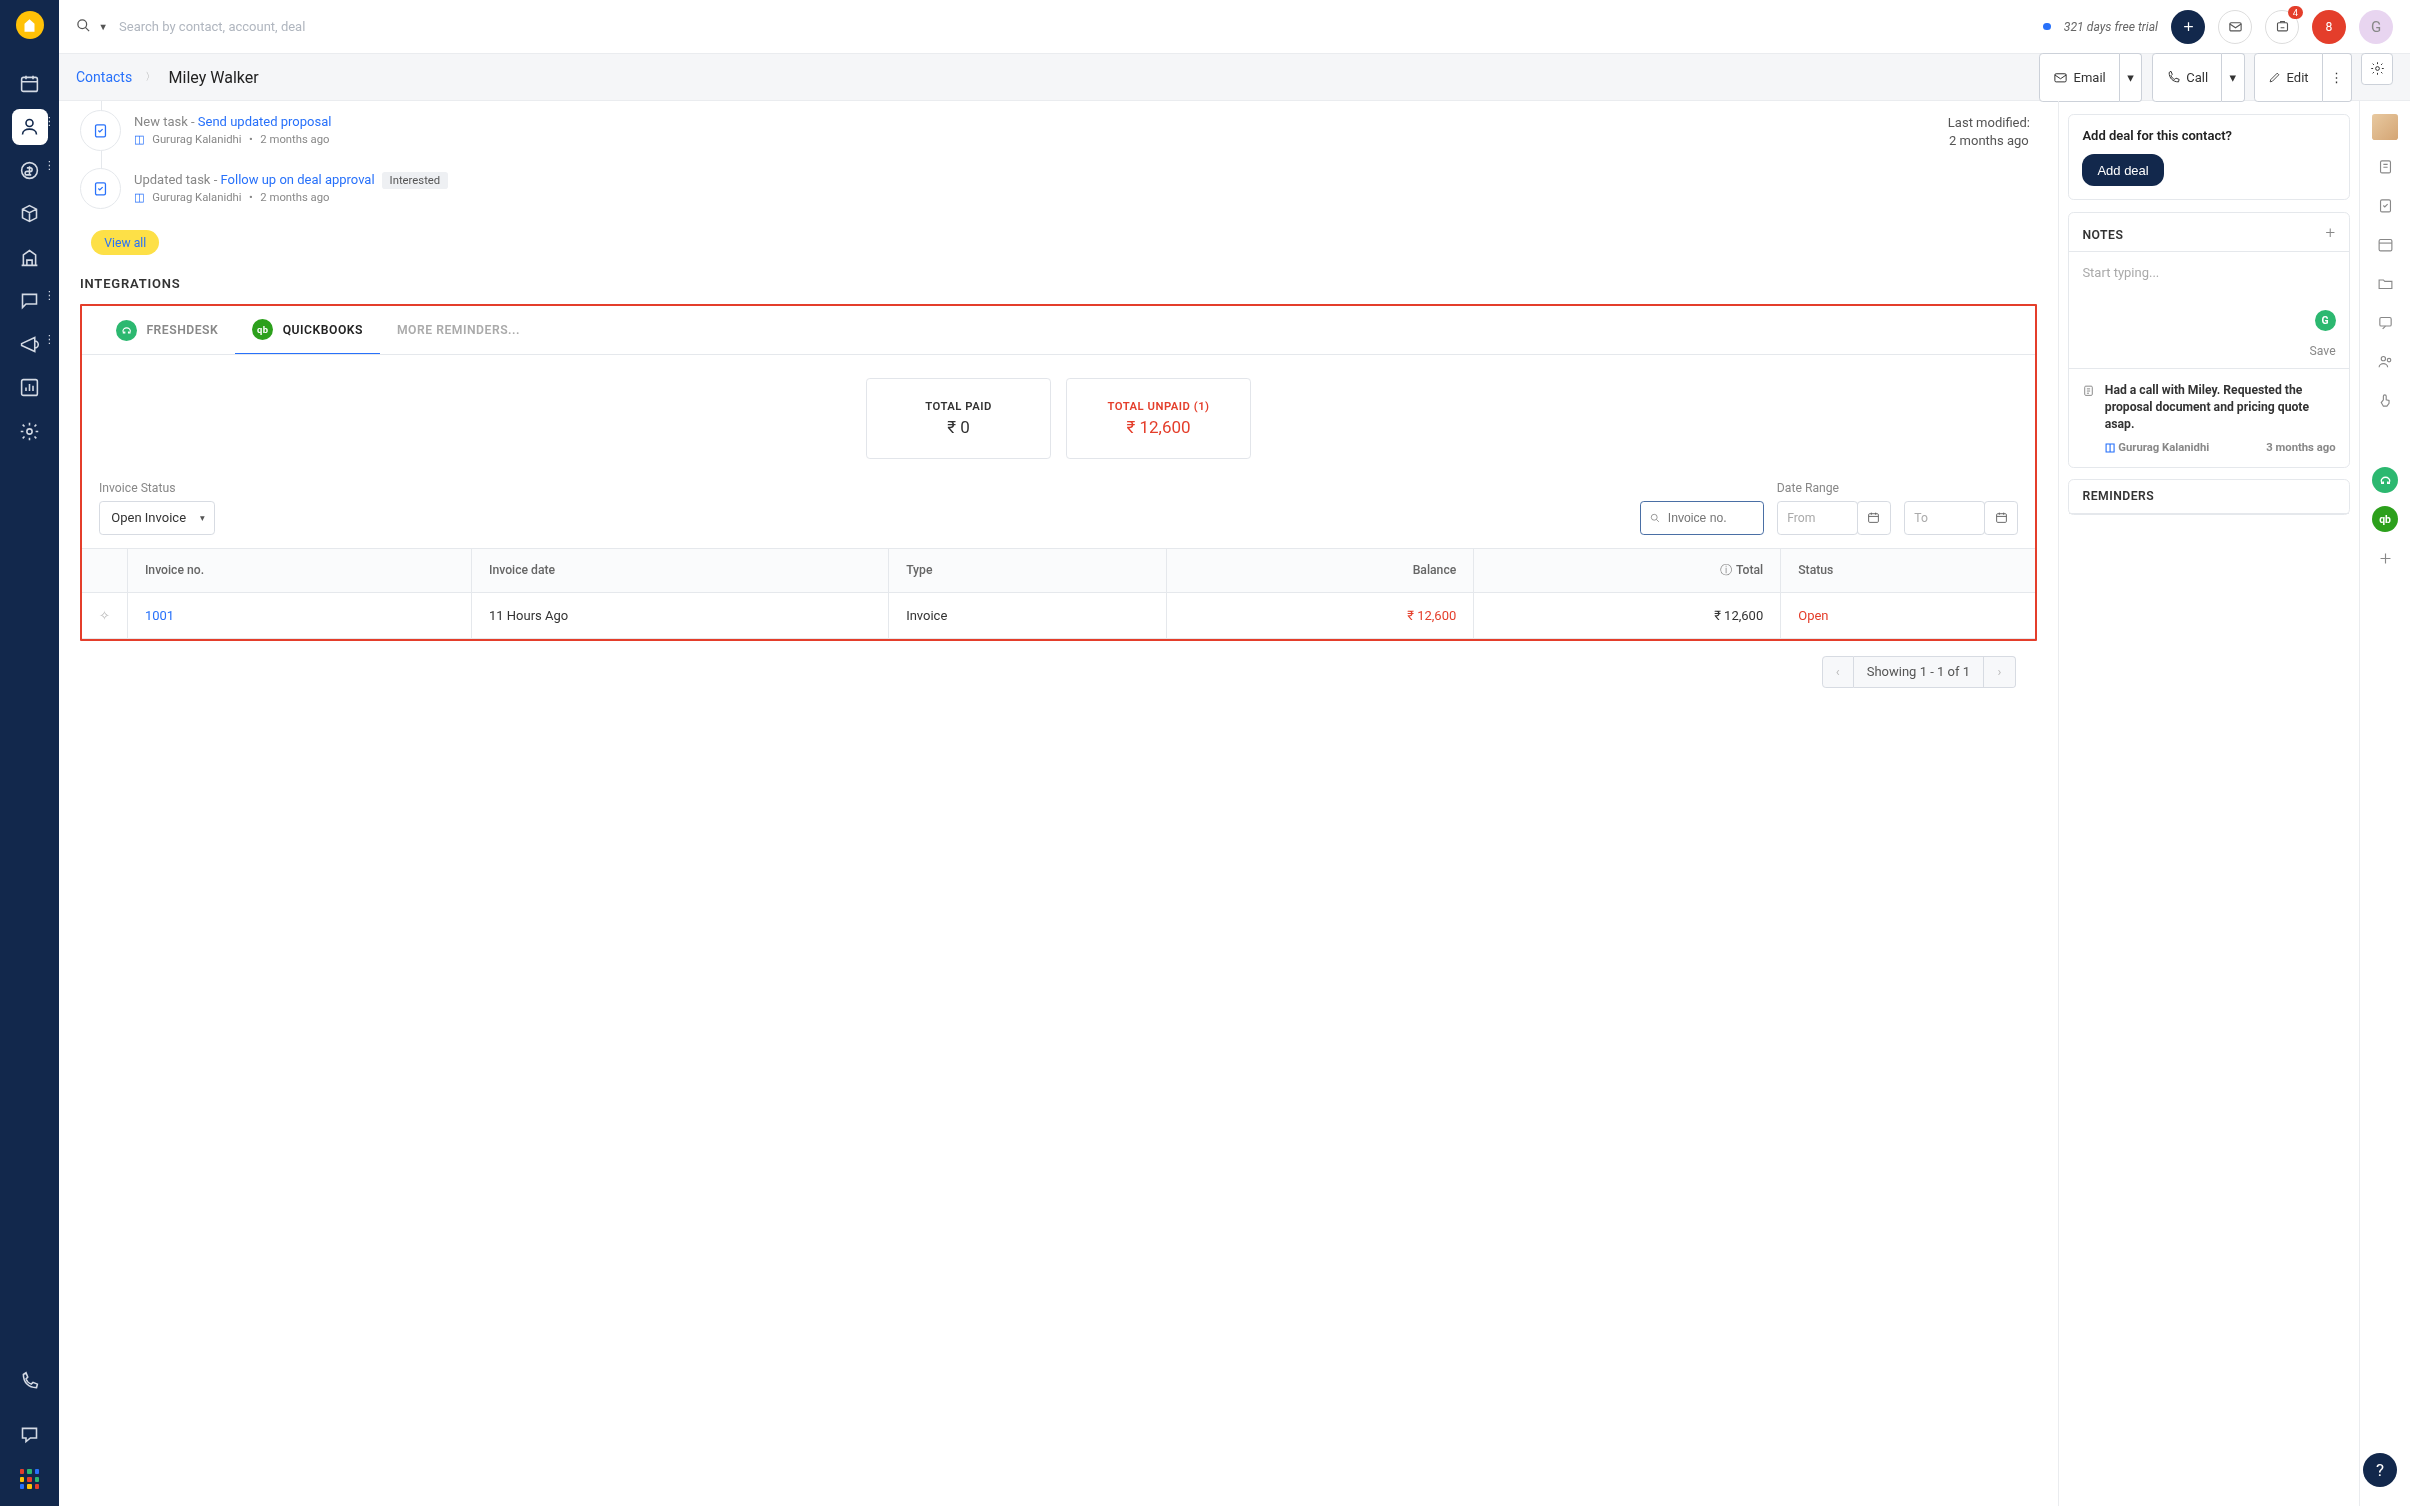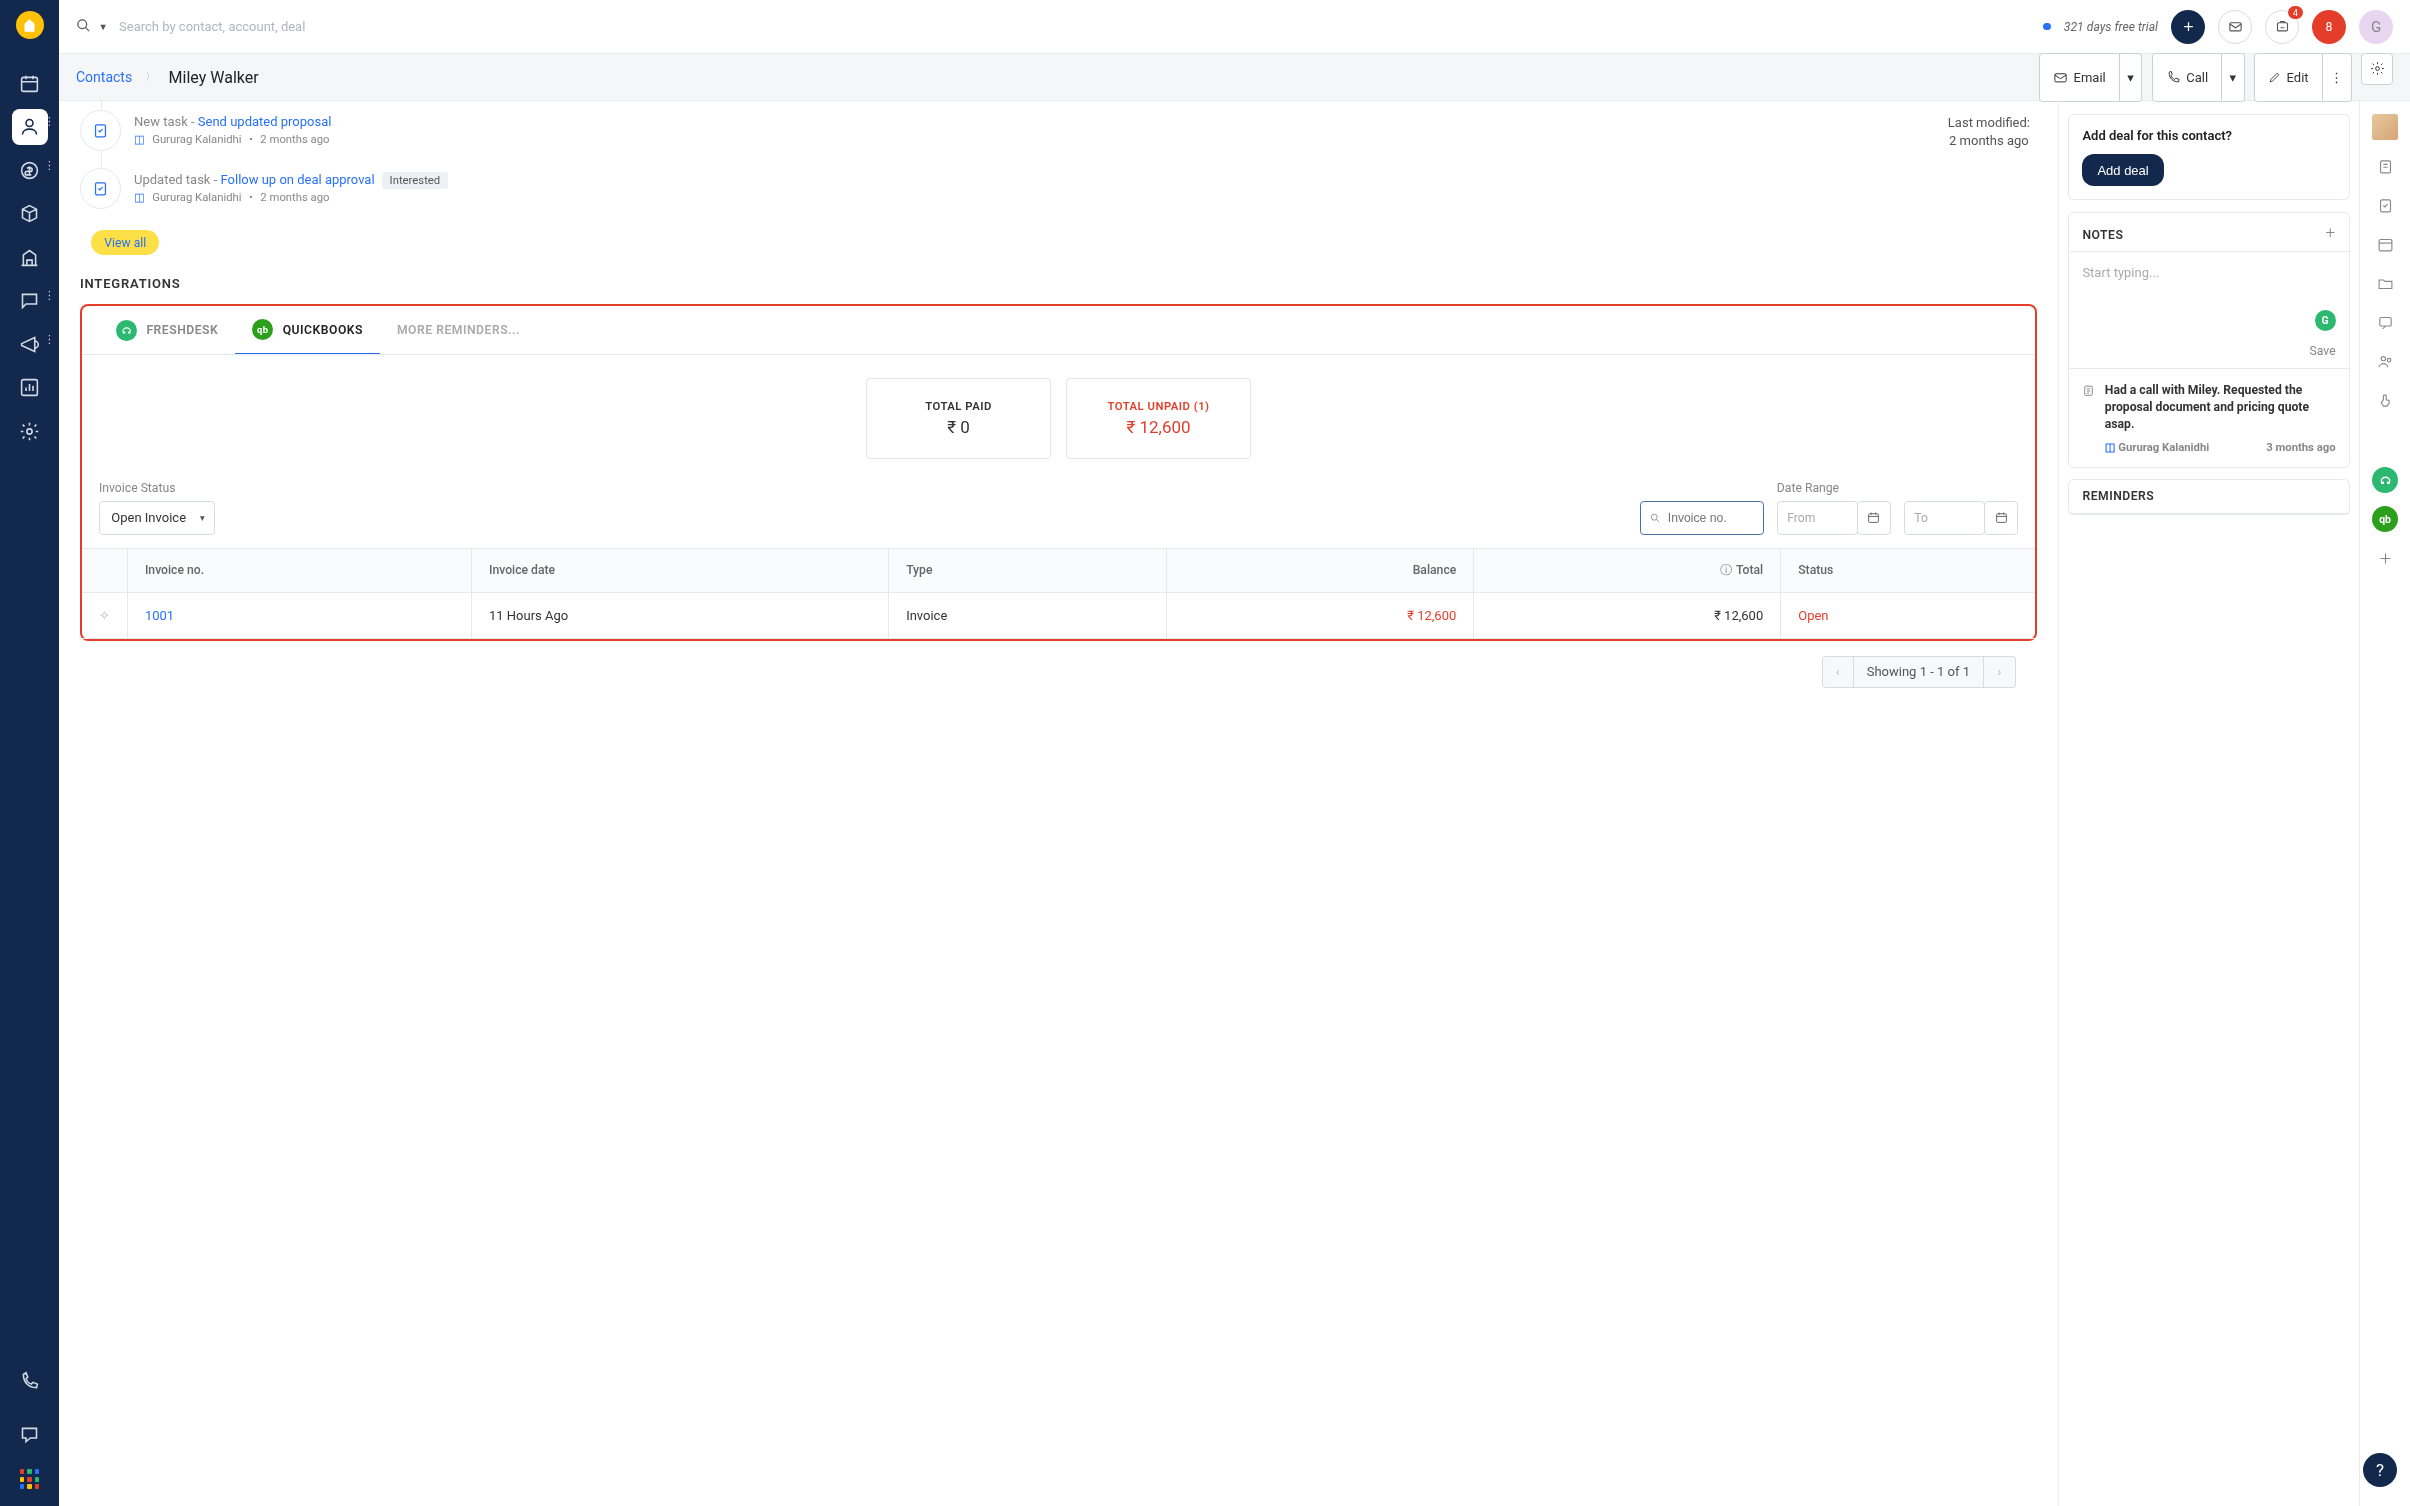--- a/index.html
+++ b/index.html
@@ -63,21 +63,21 @@
 .tl-line1 .gray { color: #888; }
 .tl-line1 .link { color: #2871fa; cursor: pointer; }
 .tl-line1 .tag { background: #eef0f3; color: #555; padding: 1.9px 7.5px; border-radius: 2.8px; font-size: 11.3px; margin-left: 7.5px; }
 .tl-meta { margin-top: 3.8px; font-size: 11.3px; color: #888; display: flex; align-items: center; gap: 7.5px; }
 .tl-meta .user-badge { color: #2871fa; }
 .viewall { display: inline-block; background: #fde047; color: #2871fa; padding: 5.6px 13px; border-radius: 13px; font-size: 12.2px; cursor: pointer; margin-left: 11.3px; margin-top: 3.8px; }
 .last-mod { position: absolute; right: 28px; top: 13px; text-align: center; color: #555; font-size: 13px; line-height: 1.4; }
 
 .integrations { padding: 21px 21px 0 21px; }
 .integrations h3 { font-size: 13px; font-weight: 600; letter-spacing: 0.8px; color: #333; margin-bottom: 13px; }
-.highlight-box { border: 2.4px solid #e43e2b; border-radius: 8px; padding: 0; }
+.highlight-box { border: 2.4px solid #e43e2b; border-radius: 1px; padding: 0; }
 .int-tabs { display: flex; border-bottom: 0.9px solid #e5e8ec; padding: 0 17px; }
 .int-tab { display: flex; align-items: center; gap: 9.4px; padding: 13px 17px; font-size: 12.2px; font-weight: 600; letter-spacing: 0.5px; cursor: pointer; color: #888; }
 .int-tab.active { color: #222; border-bottom: 1.9px solid #2871fa; }
 .int-tab .fd-icon { width: 21px; height: 21px; background: #2cb870; border-radius: 50%; display: flex; align-items: center; justify-content: center; color: #fff; }
 .int-tab .qb-icon { width: 21px; height: 21px; background: #2ca01c; border-radius: 50%; display: flex; align-items: center; justify-content: center; color: #fff; font-size: 9.4px; font-weight: bold; }
 .int-tab.more { color: #aaa; }
 
 .summary-cards { display: flex; gap: 15px; justify-content: center; padding: 22.6px 0; }
 .sum-card { width: 185px; border: 0.9px solid #e2e5ea; border-radius: 3.8px; padding: 21px; text-align: center; }
 .sum-card .sl { font-size: 11.3px; font-weight: 600; letter-spacing: 0.5px; }

